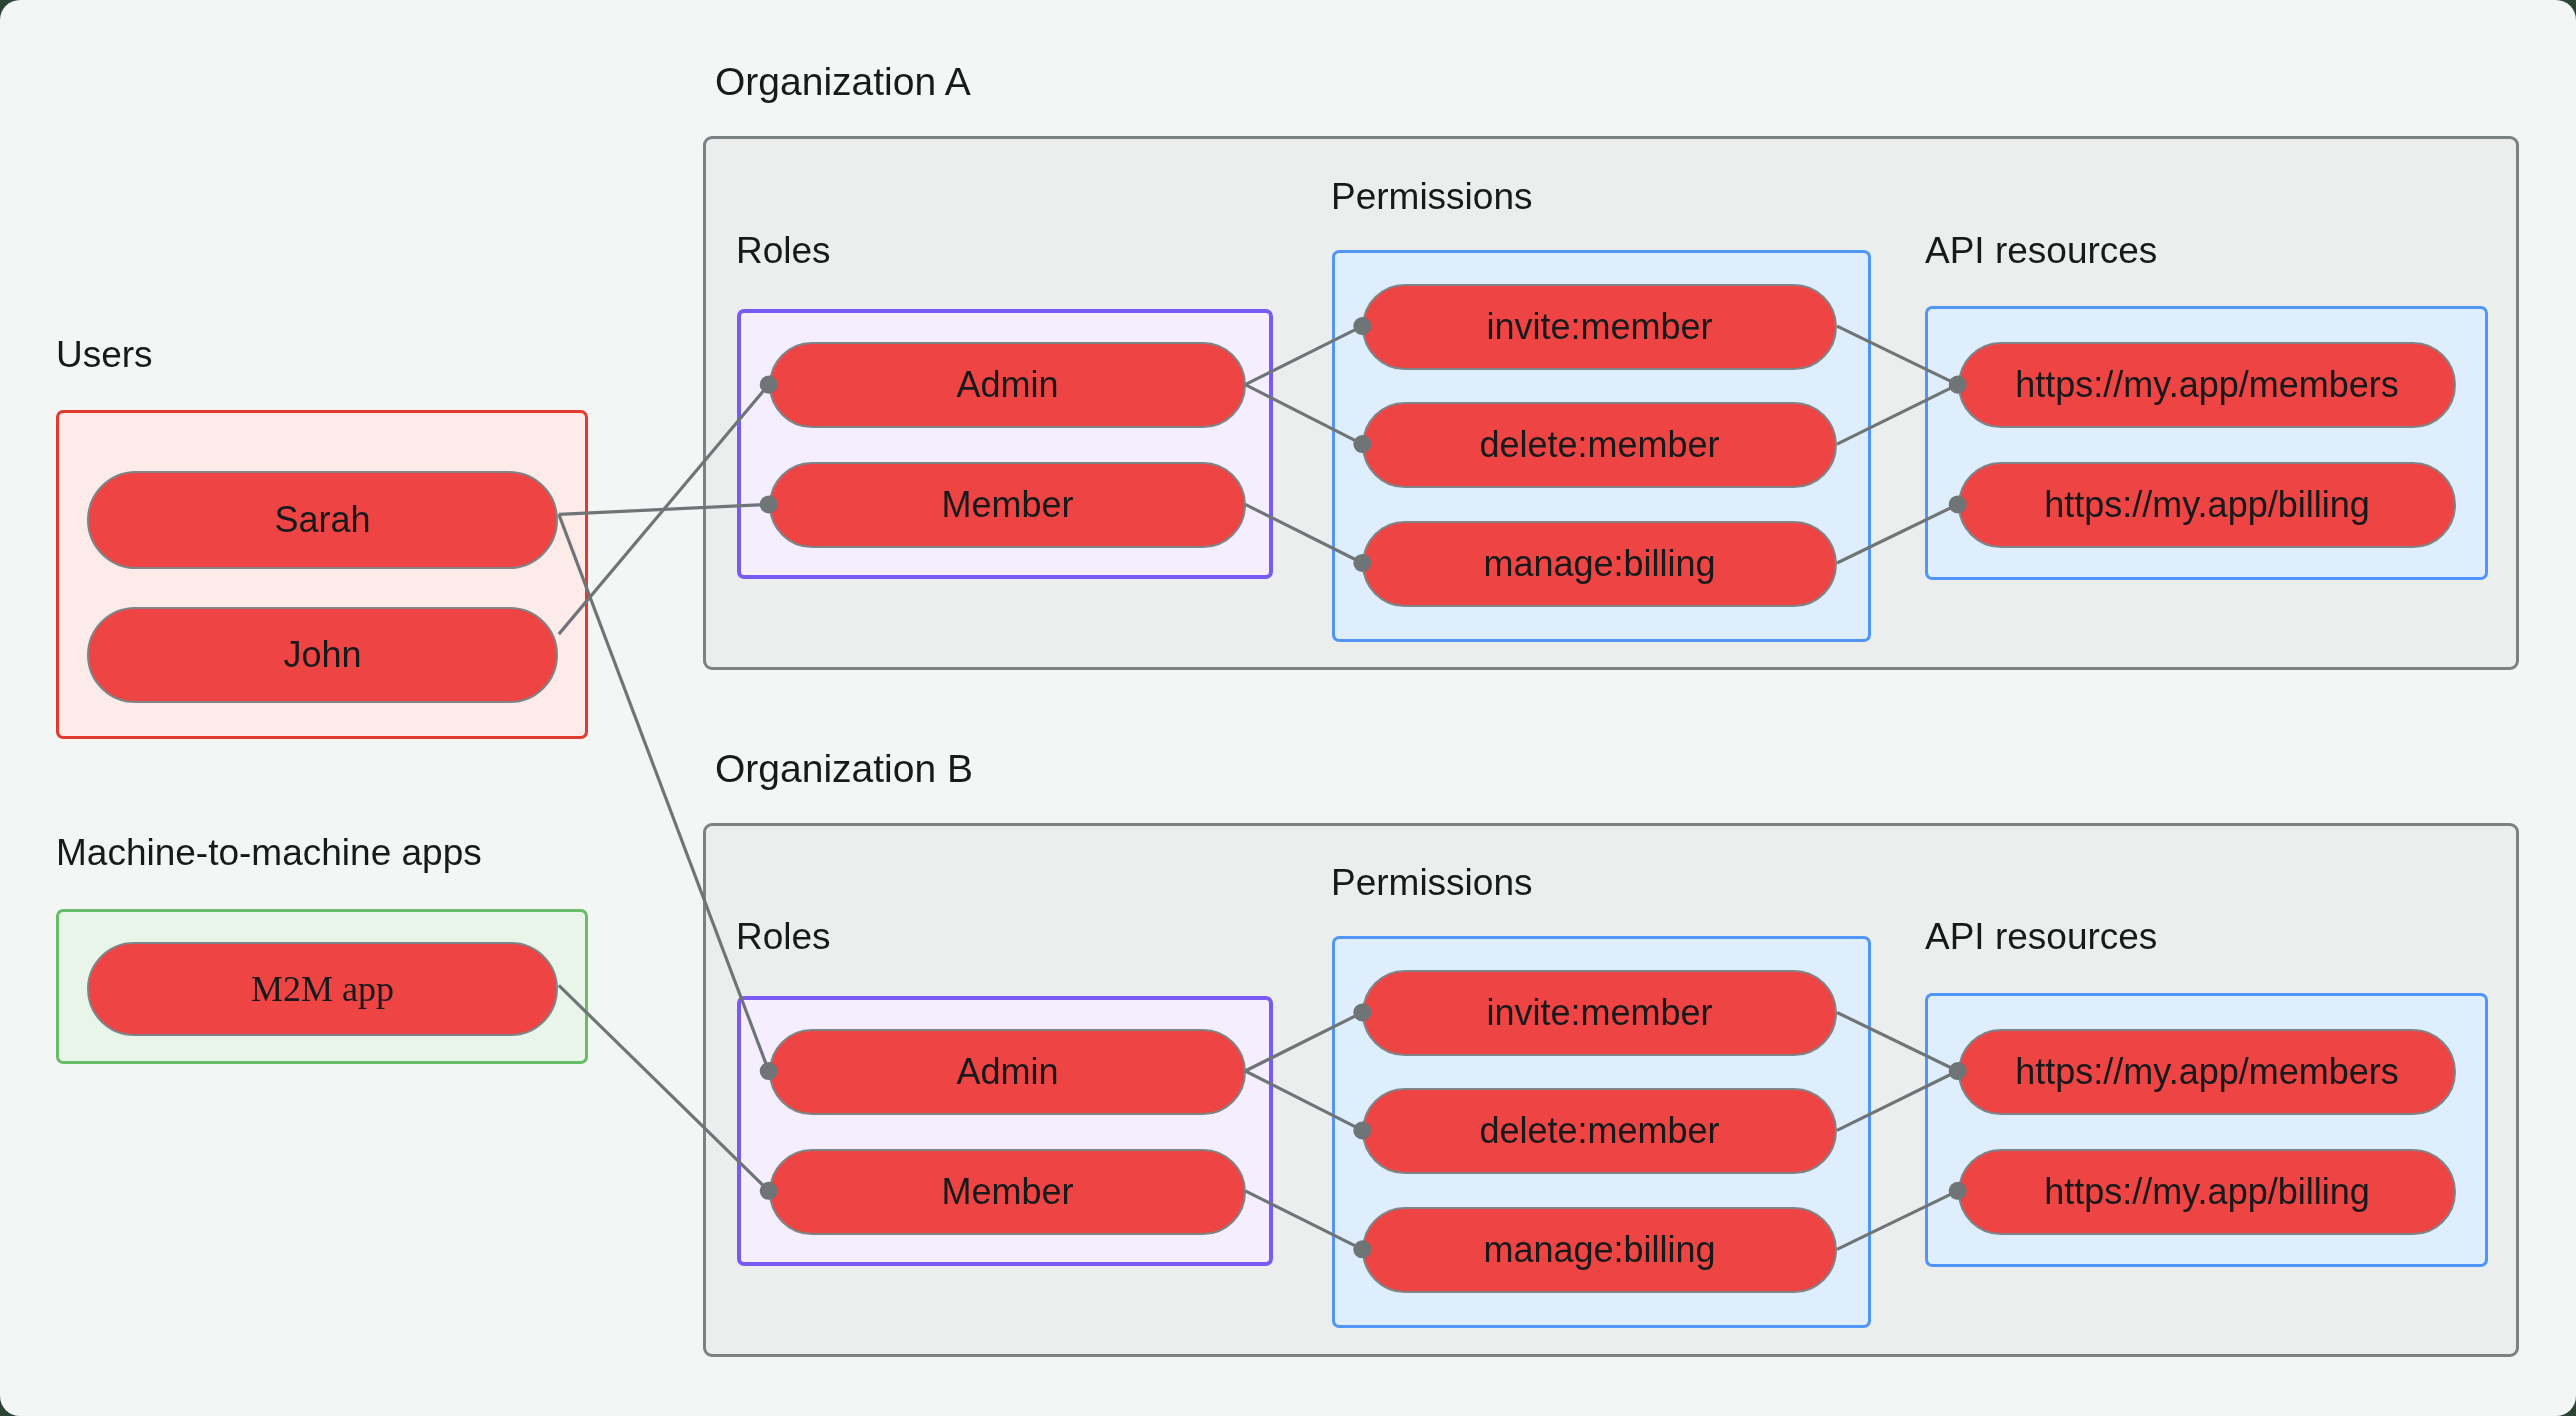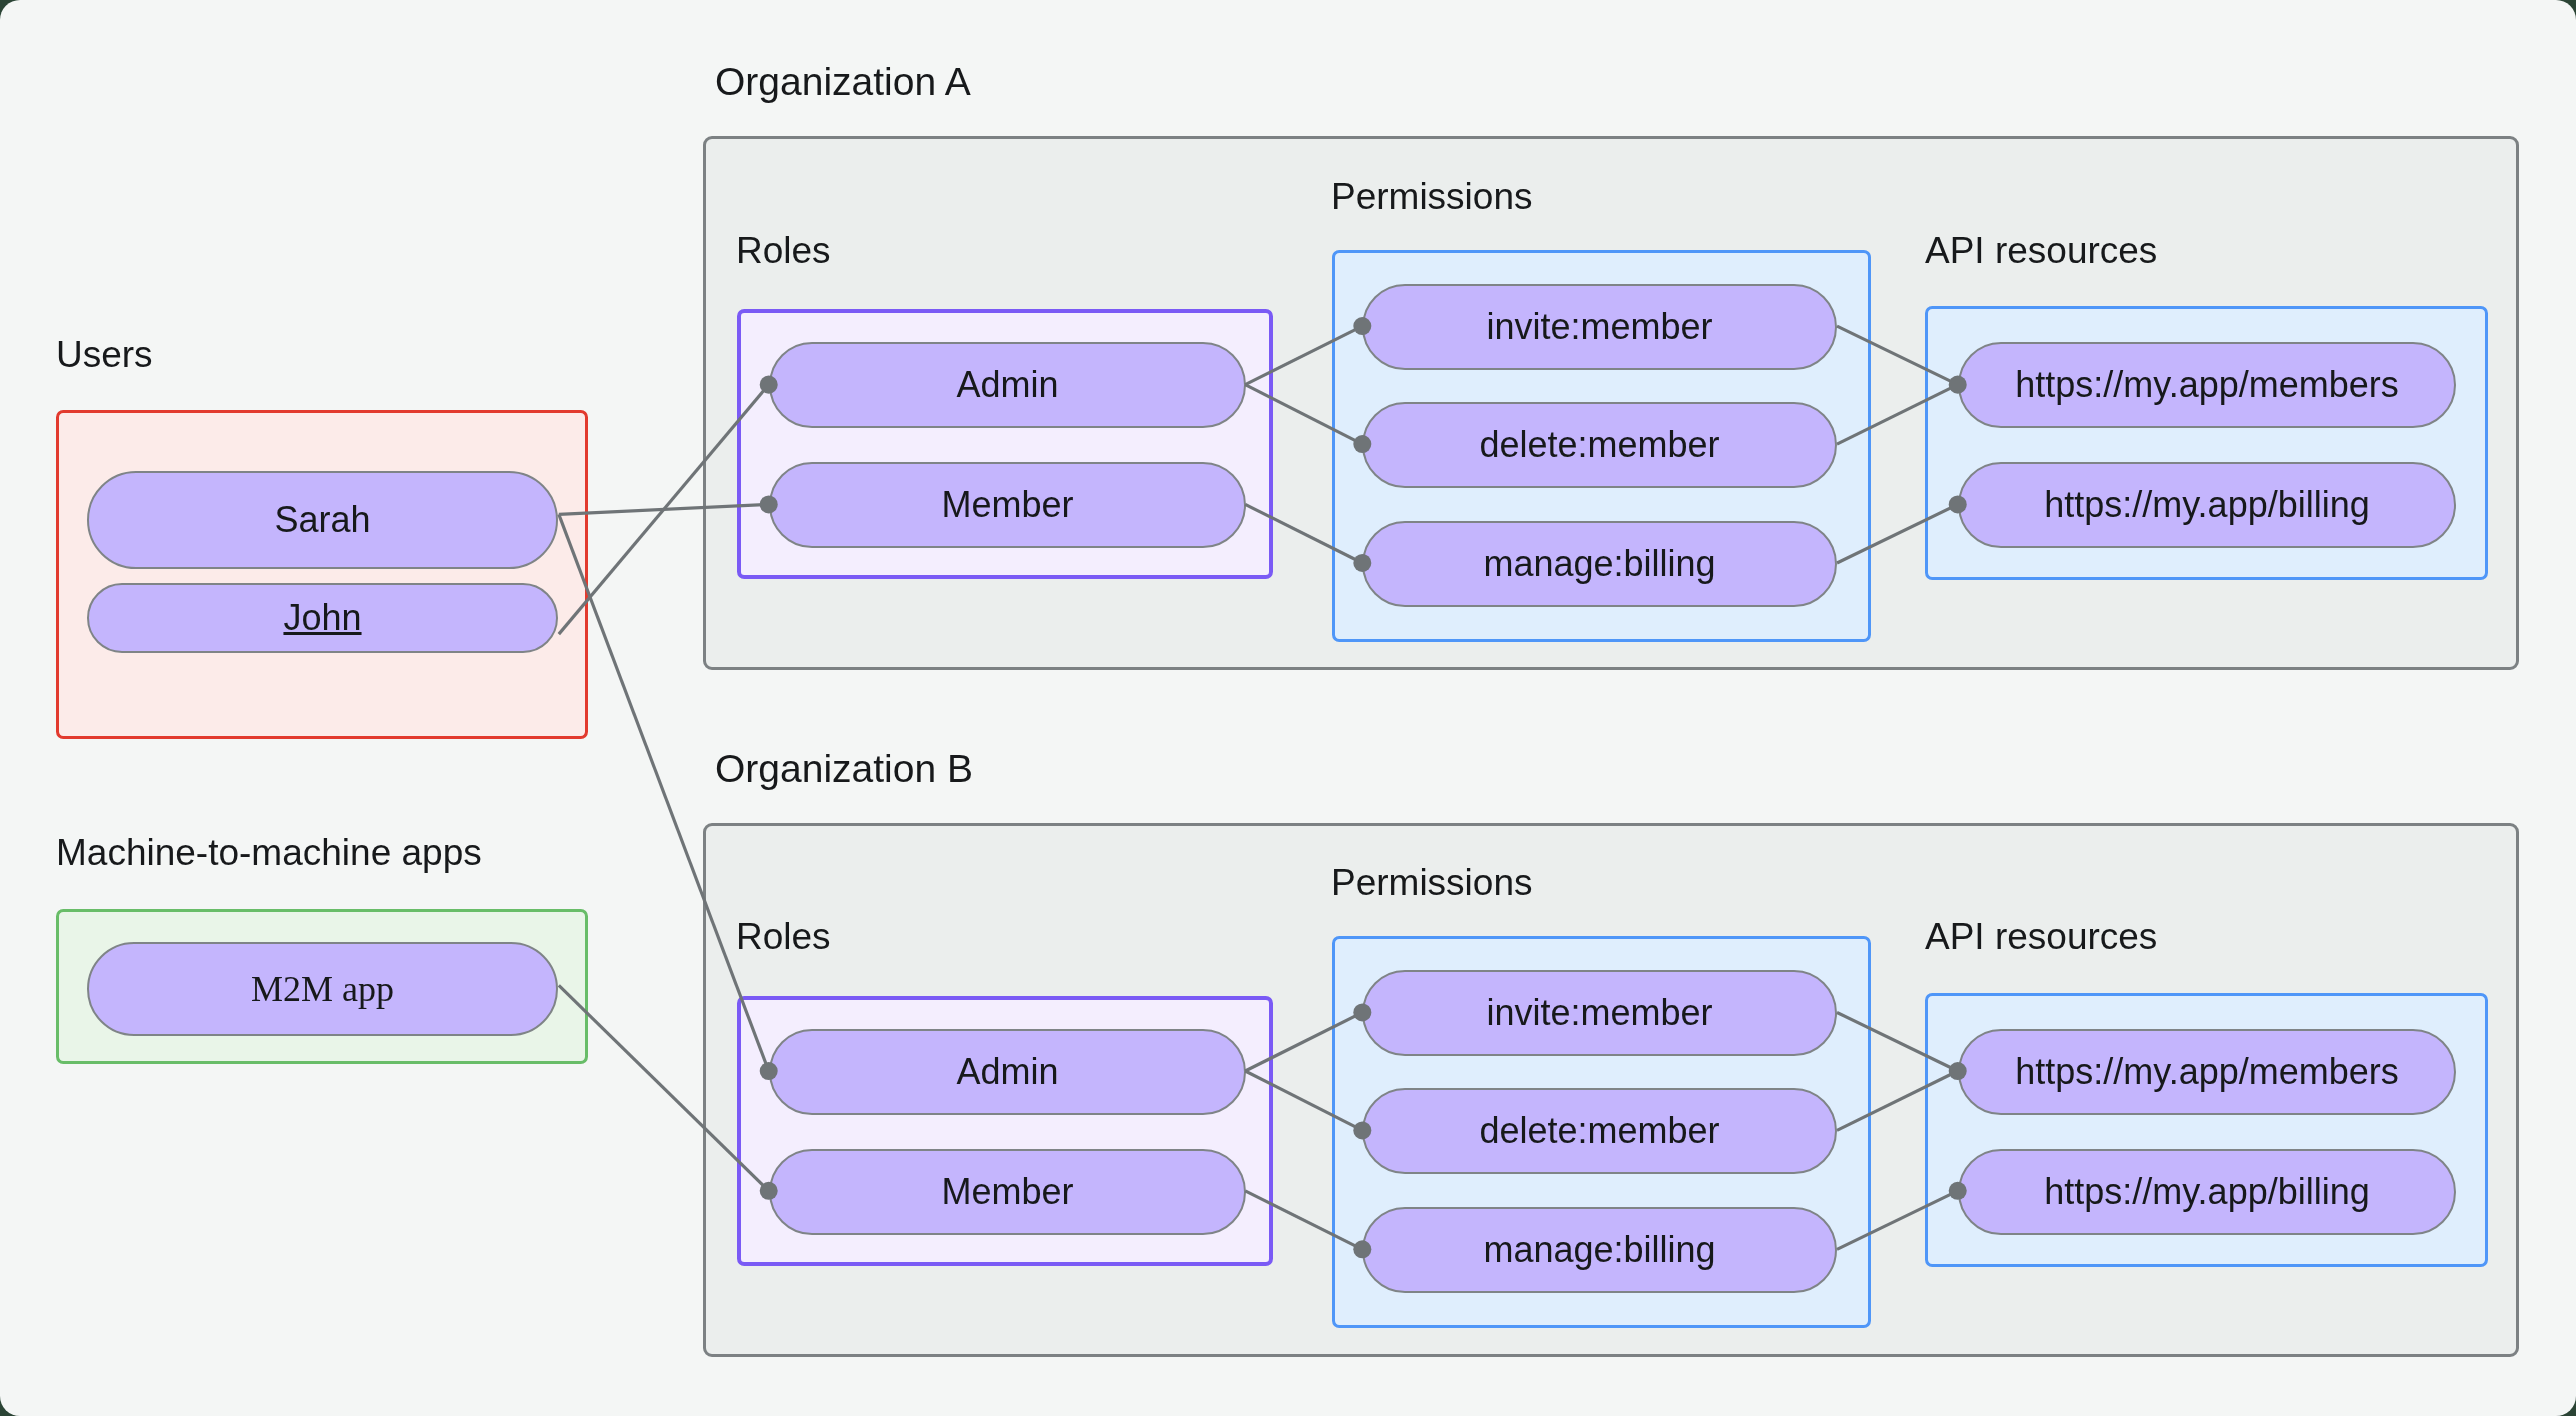--- a/index.html
+++ b/index.html
@@ -5,33 +5,33 @@
   html,body{margin:0;padding:0;width:2576px;height:1416px;overflow:hidden;
     font-family:"Liberation Sans", sans-serif;}
   #canvas{position:relative;width:2576px;height:1416px;background:var(--corner_bg,#2b4435);}
   #card{position:absolute;inset:0;border-radius:20px;background:var(--page_bg,#f4f6f5);}
   .box{position:absolute;box-sizing:border-box;}
   .org-box{background:var(--org_box_fill,#ebeeed);border:3.6px solid var(--org_box_border,#7c8183);border-radius:9px;}
   .users-box{background:var(--users_fill,#fcebe9);border:3.6px solid var(--users_border,#e23a2e);border-radius:7.2px;}
   .m2m-box{background:var(--m2m_fill,#e9f5e8);border:3.6px solid var(--m2m_border,#68bd68);border-radius:7.2px;}
   .roles-box{background:var(--roles_fill,#f4eefe);border:4.5px solid var(--roles_border,#7a5af5);border-radius:7.2px;}
   .blue-box{background:var(--blue_fill,#dfeefd);border:3.6px solid var(--blue_border,#4f96f8);border-radius:7.2px;}
-  .pill{position:absolute;box-sizing:border-box;background:#c4b5fd;
+  .pill{position:absolute;box-sizing:border-box;background:#ef4444;
     border:2.7px solid var(--pill_border,#7f8487);border-radius:900px;
     display:flex;align-items:center;justify-content:center;
     font-size:36px;color:var(--text,#17191b);z-index:3;white-space:nowrap;}
   .lbl{position:absolute;font-size:37px;color:var(--text,#17191b);white-space:nowrap;z-index:2;line-height:1.1;}
   .title{font-size:39px;margin-left:12px;}
   #connections{position:absolute;left:0;top:0;z-index:4;pointer-events:none;}
 
   
   #lbl-users{left:56px;top:335px;}
   #users-box{left:56px;top:410px;width:532px;height:329px;}
   #pill-sarah{left:87px;top:471px;width:471px;height:98px;}
-  #pill-john{left:87px;top:583px;width:471px;height:70px;text-decoration:underline;}
+  #pill-john{left:87px;top:607px;width:471px;height:96px;}
   #lbl-m2m{left:56px;top:833px;}
   #m2m-box{left:56px;top:909px;width:532px;height:155px;}
   #pill-m2m{left:87px;top:942px;width:471px;height:94px;font-family:Liberation Serif, serif;}
 
   
   #ttl-orgA{left:703px;top:61px;}
   #orgA-box{left:703px;top:136px;width:1816px;height:534px;}
   #lbl-rolesA{left:736px;top:231px;}
   #rolesA-box{left:737px;top:309px;width:536px;height:270px;}
   #pill-adminA{left:769px;top:342px;width:477px;height:86px;}

